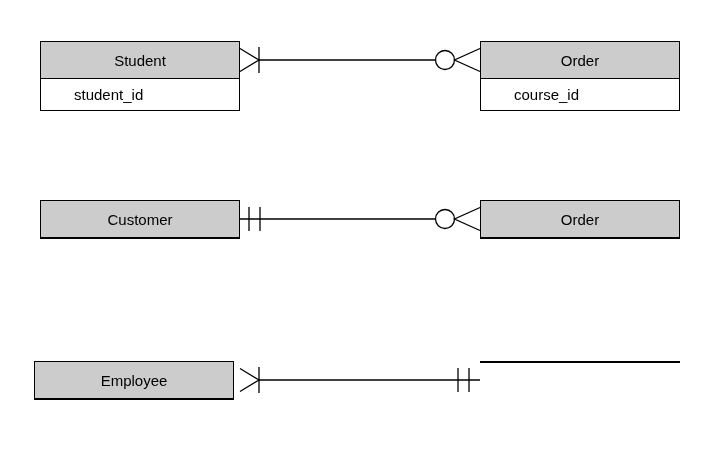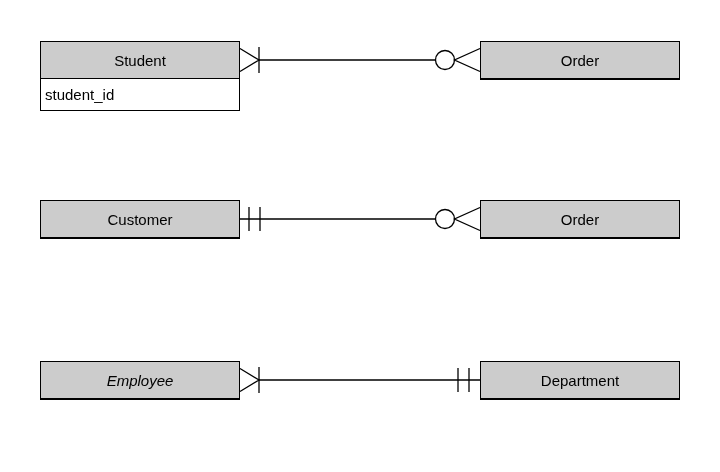--- a/index.html
+++ b/index.html
@@ -34,20 +34,21 @@
 
   .entity-body { background: var(--body-fill, #ffffff); }
 
   .entity-attr {
     height: 31px;
     display: flex;
     align-items: center;
     padding-left: 4px;
     font-size: 15px;
     color: #000;
+    margin-left: 29px;
   }
 
   svg.connector {
     position: absolute;
     overflow: visible;
   }
   svg.connector line,
   svg.connector path,
   svg.connector circle {
     stroke: var(--border, #000000);
@@ -66,20 +67,23 @@
       <span>Student</span>
     </div>
     <div class="entity-body">
       <div class="entity-attr">student_id</div>
     </div>
   </div>
 
   <div class="entity" style="left:480px; top:41px;">
     <div class="entity-header">
       <span>Order</span>
+    </div>
+    <div class="entity-body">
+      <div class="entity-attr">course_id</div>
     </div>
   </div>
 
   <svg class="connector" style="left:240px; top:40px;" width="240" height="40">
     <g>
       <path d="M0,8.5 L19,20 L0,31.5"></path>
       <line x1="19" y1="7" x2="19" y2="33"></line>
     </g>
     <line x1="19" y1="20" x2="195.5" y2="20"></line>
     <g>
@@ -105,30 +109,27 @@
       <line x1="9" y1="8" x2="9" y2="32"></line>
       <line x1="20" y1="8" x2="20" y2="32"></line>
     </g>
     <line x1="0" y1="20" x2="195.5" y2="20"></line>
     <g>
       <circle cx="205" cy="20" r="9.5"></circle>
       <path d="M240,8.5 L214.5,20 L240,31.5"></path>
     </g>
   </svg>
 
-  <div class="entity" style="left:40px; top:361px;font-style:italic;">
+  <div class="entity" style="left:34px; top:361px;">
     <div class="entity-header">
       <span>Employee</span>
     </div>
   </div>
 
   <div class="entity" style="left:480px; top:361px;">
-    <div class="entity-header">
-      <span>Department</span>
-    </div>
   </div>
 
   <svg class="connector" style="left:240px; top:360px;" width="240" height="40">
     <g>
       <path d="M0,8.5 L19,20 L0,31.5"></path>
       <line x1="19" y1="7" x2="19" y2="33"></line>
     </g>
     <line x1="19" y1="20" x2="240" y2="20"></line>
     <g>
       <line x1="218" y1="8" x2="218" y2="32"></line>

